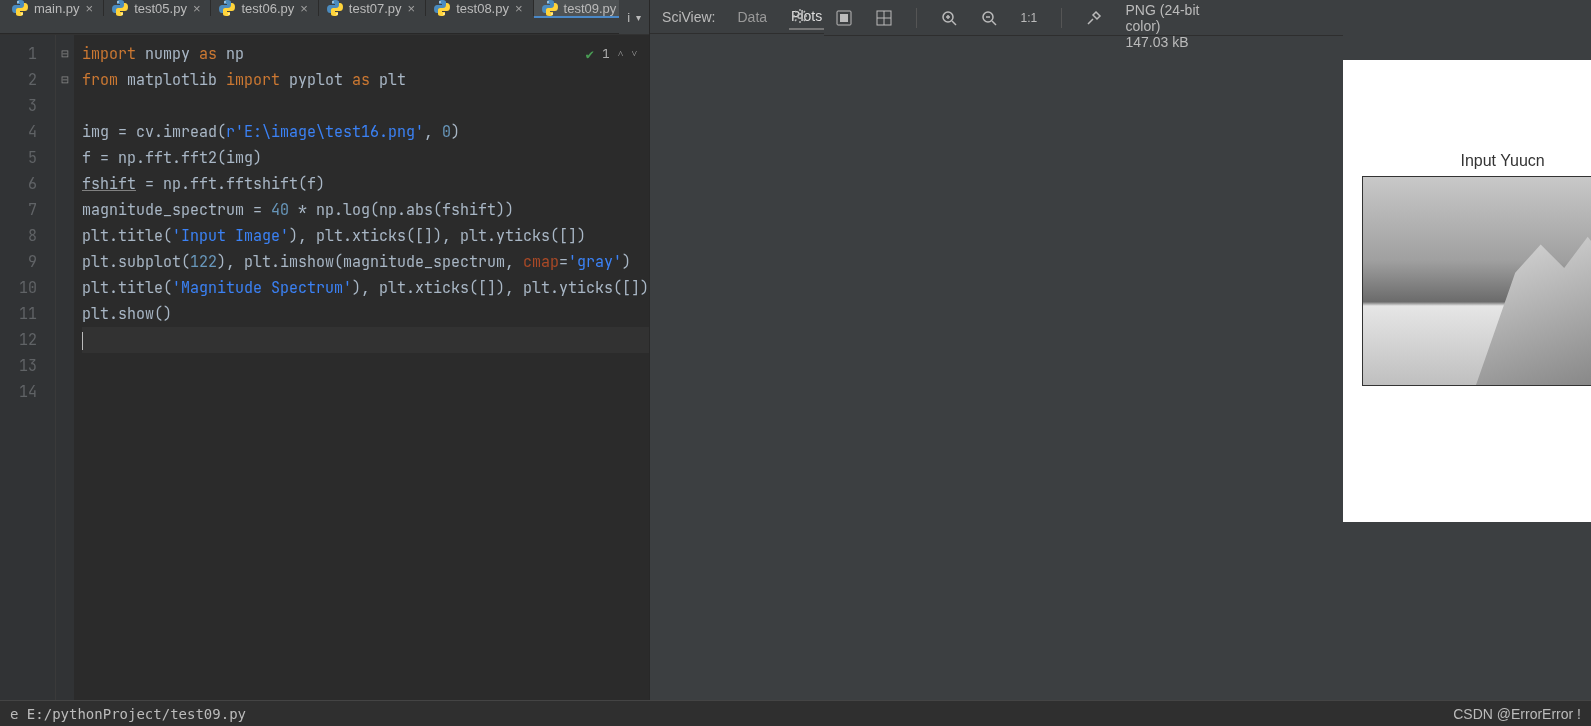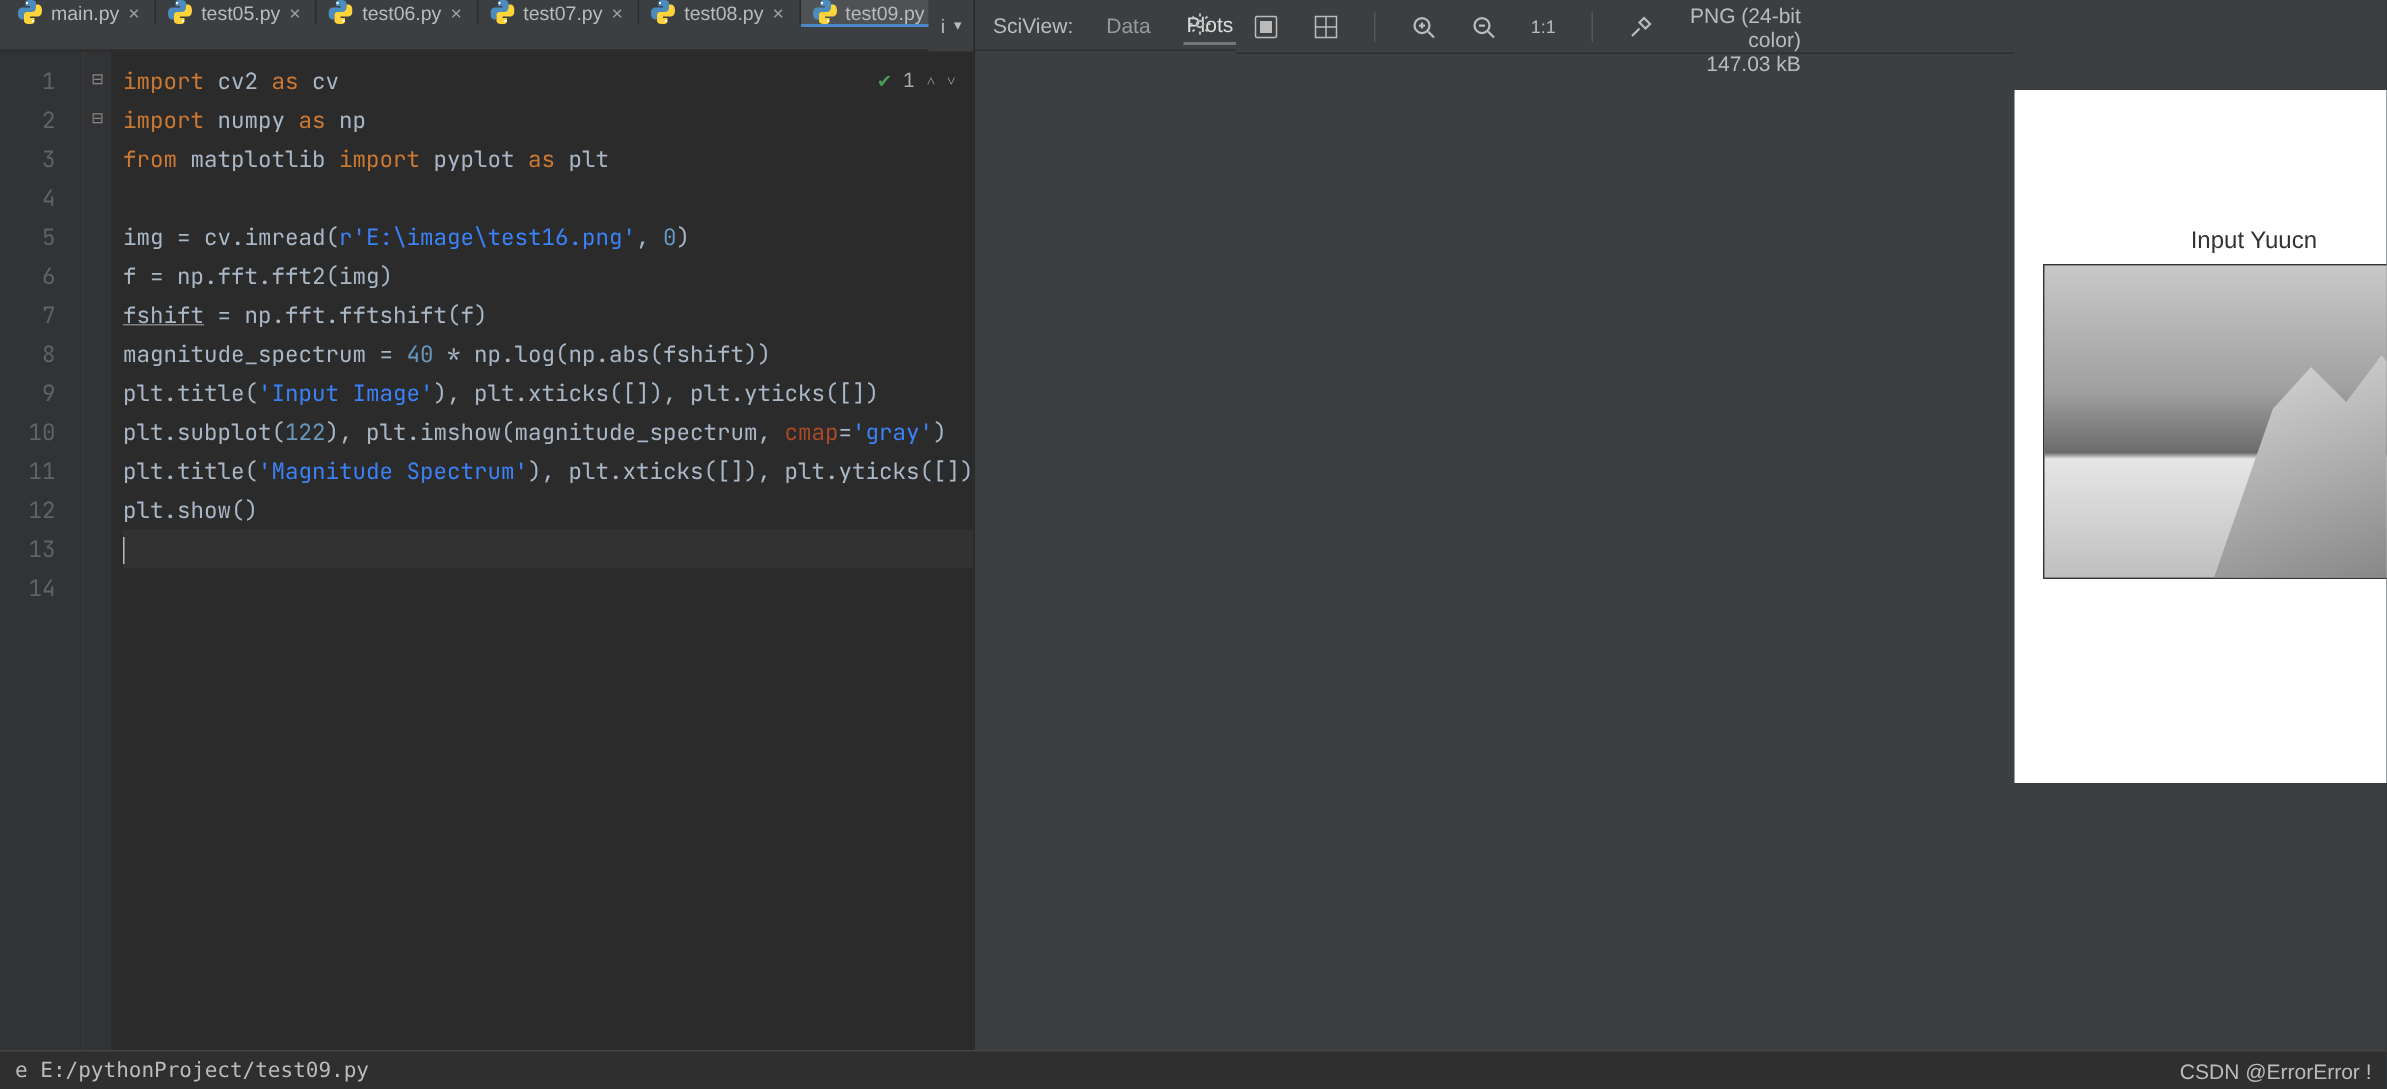--- a/index.html
+++ b/index.html
@@ -99,21 +99,20 @@
     border-bottom:1px solid #2e2e2e;
     position:relative;
   }
   .sciview-header .panel-tab { cursor:pointer; padding:4px 2px; color:#999;}
   .sciview-header .panel-tab.active { color:#ddd; border-bottom:2px solid #777; }
   .gear { position:absolute; right:16px; top:8px; color:#bbb; cursor:pointer;}
   .toolbar {
     height:36px; display:flex; align-items:center; gap:24px;
     padding:0 12px; color:#aaa;
     border-bottom:1px solid #2e2e2e;
-    text-align:right;
   }
   .tool-btn { width:20px; height:20px; display:flex; align-items:center; justify-content:center; color:#bbb; cursor:pointer;}
   .toolbar .info { margin-left:auto; margin-right:130px; color:#bbb; font-size:14px;}
   .thumb {
     position:absolute; right:24px; top:42px;
     width:82px; height:52px; background:#fff; border:1px solid #888;
     display:flex;
   }
   .thumb div { flex:1; background:linear-gradient(135deg,#bbb,#777); }
   .thumb div:last-child { background:radial-gradient(circle,#bbb 0%, #555 90%); }
@@ -280,21 +279,20 @@
           <div></div>
       </div>
       <div class="code-area">
         <div class="inspect-bar">
           <span class="chk">✔</span>
           <span>1</span>
           <span class="chev">˄</span>
           <span class="chev">˅</span>
         </div>
 
-        <div class="code-line"><span class="tk-kw">import</span><span> cv2 </span><span class="tk-kw">as</span><span> cv</span></div>
         <div class="code-line"><span class="tk-kw">import</span><span> numpy </span><span class="tk-kw">as</span><span> np</span></div>
         <div class="code-line"><span class="tk-kw">from</span><span> matplotlib </span><span class="tk-kw">import</span><span> pyplot </span><span class="tk-kw">as</span><span> plt</span></div>
         <div class="code-line"></div>
         <div class="code-line"><span>img = cv.imread(</span><span class="tk-str">r'E:\image\test16.png'</span><span>, </span><span class="tk-num">0</span><span>)</span></div>
         <div class="code-line"><span>f = np.fft.fft2(img)</span></div>
         <div class="code-line"><span class="tk-underline">fshift</span><span> = np.fft.fftshift(f)</span></div>
         <div class="code-line"><span>magnitude_spectrum = </span><span class="tk-num">40</span><span> * np.log(np.abs(fshift))</span></div>
         <div class="code-line"><span>plt.title(</span><span class="tk-str">'Input Image'</span><span>), plt.xticks([]), plt.yticks([])</span></div>
         <div class="code-line"><span>plt.subplot(</span><span class="tk-num">122</span><span>), plt.imshow(magnitude_spectrum, </span><span class="tk-kwarg">cmap</span><span>=</span><span class="tk-str">'gray'</span><span>)</span></div>
         <div class="code-line"><span>plt.title(</span><span class="tk-str">'Magnitude Spectrum'</span><span>), plt.xticks([]), plt.yticks([])</span></div>

